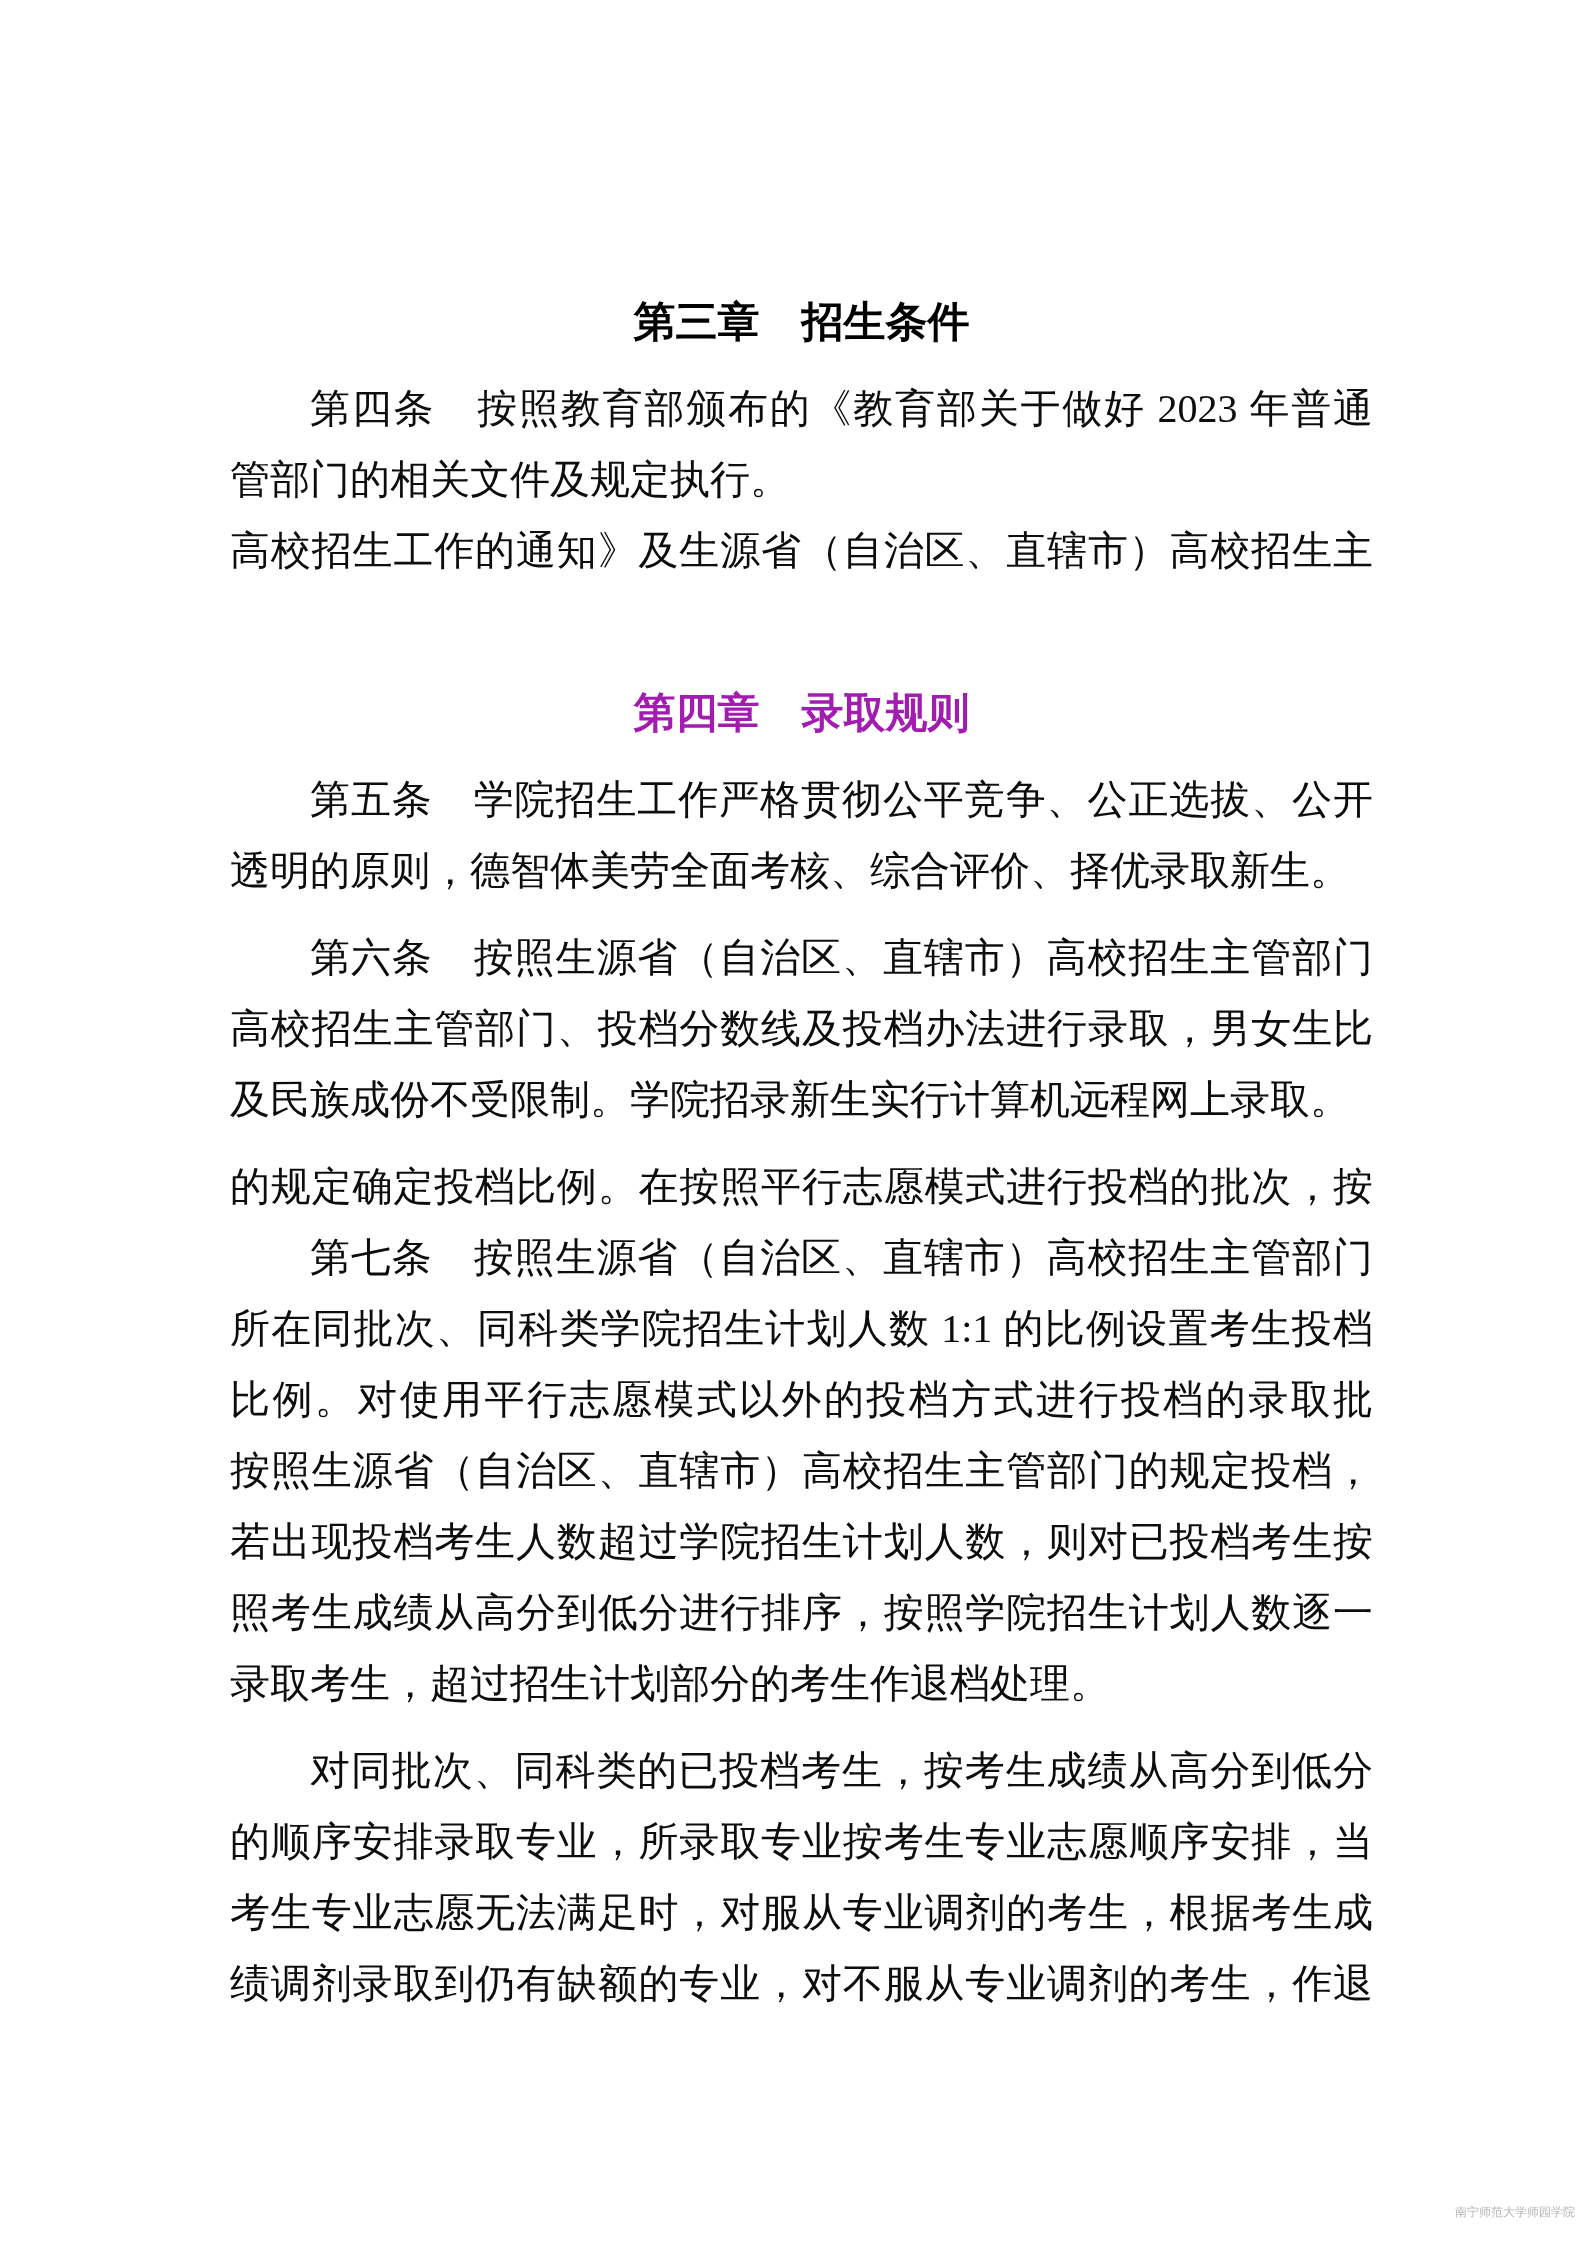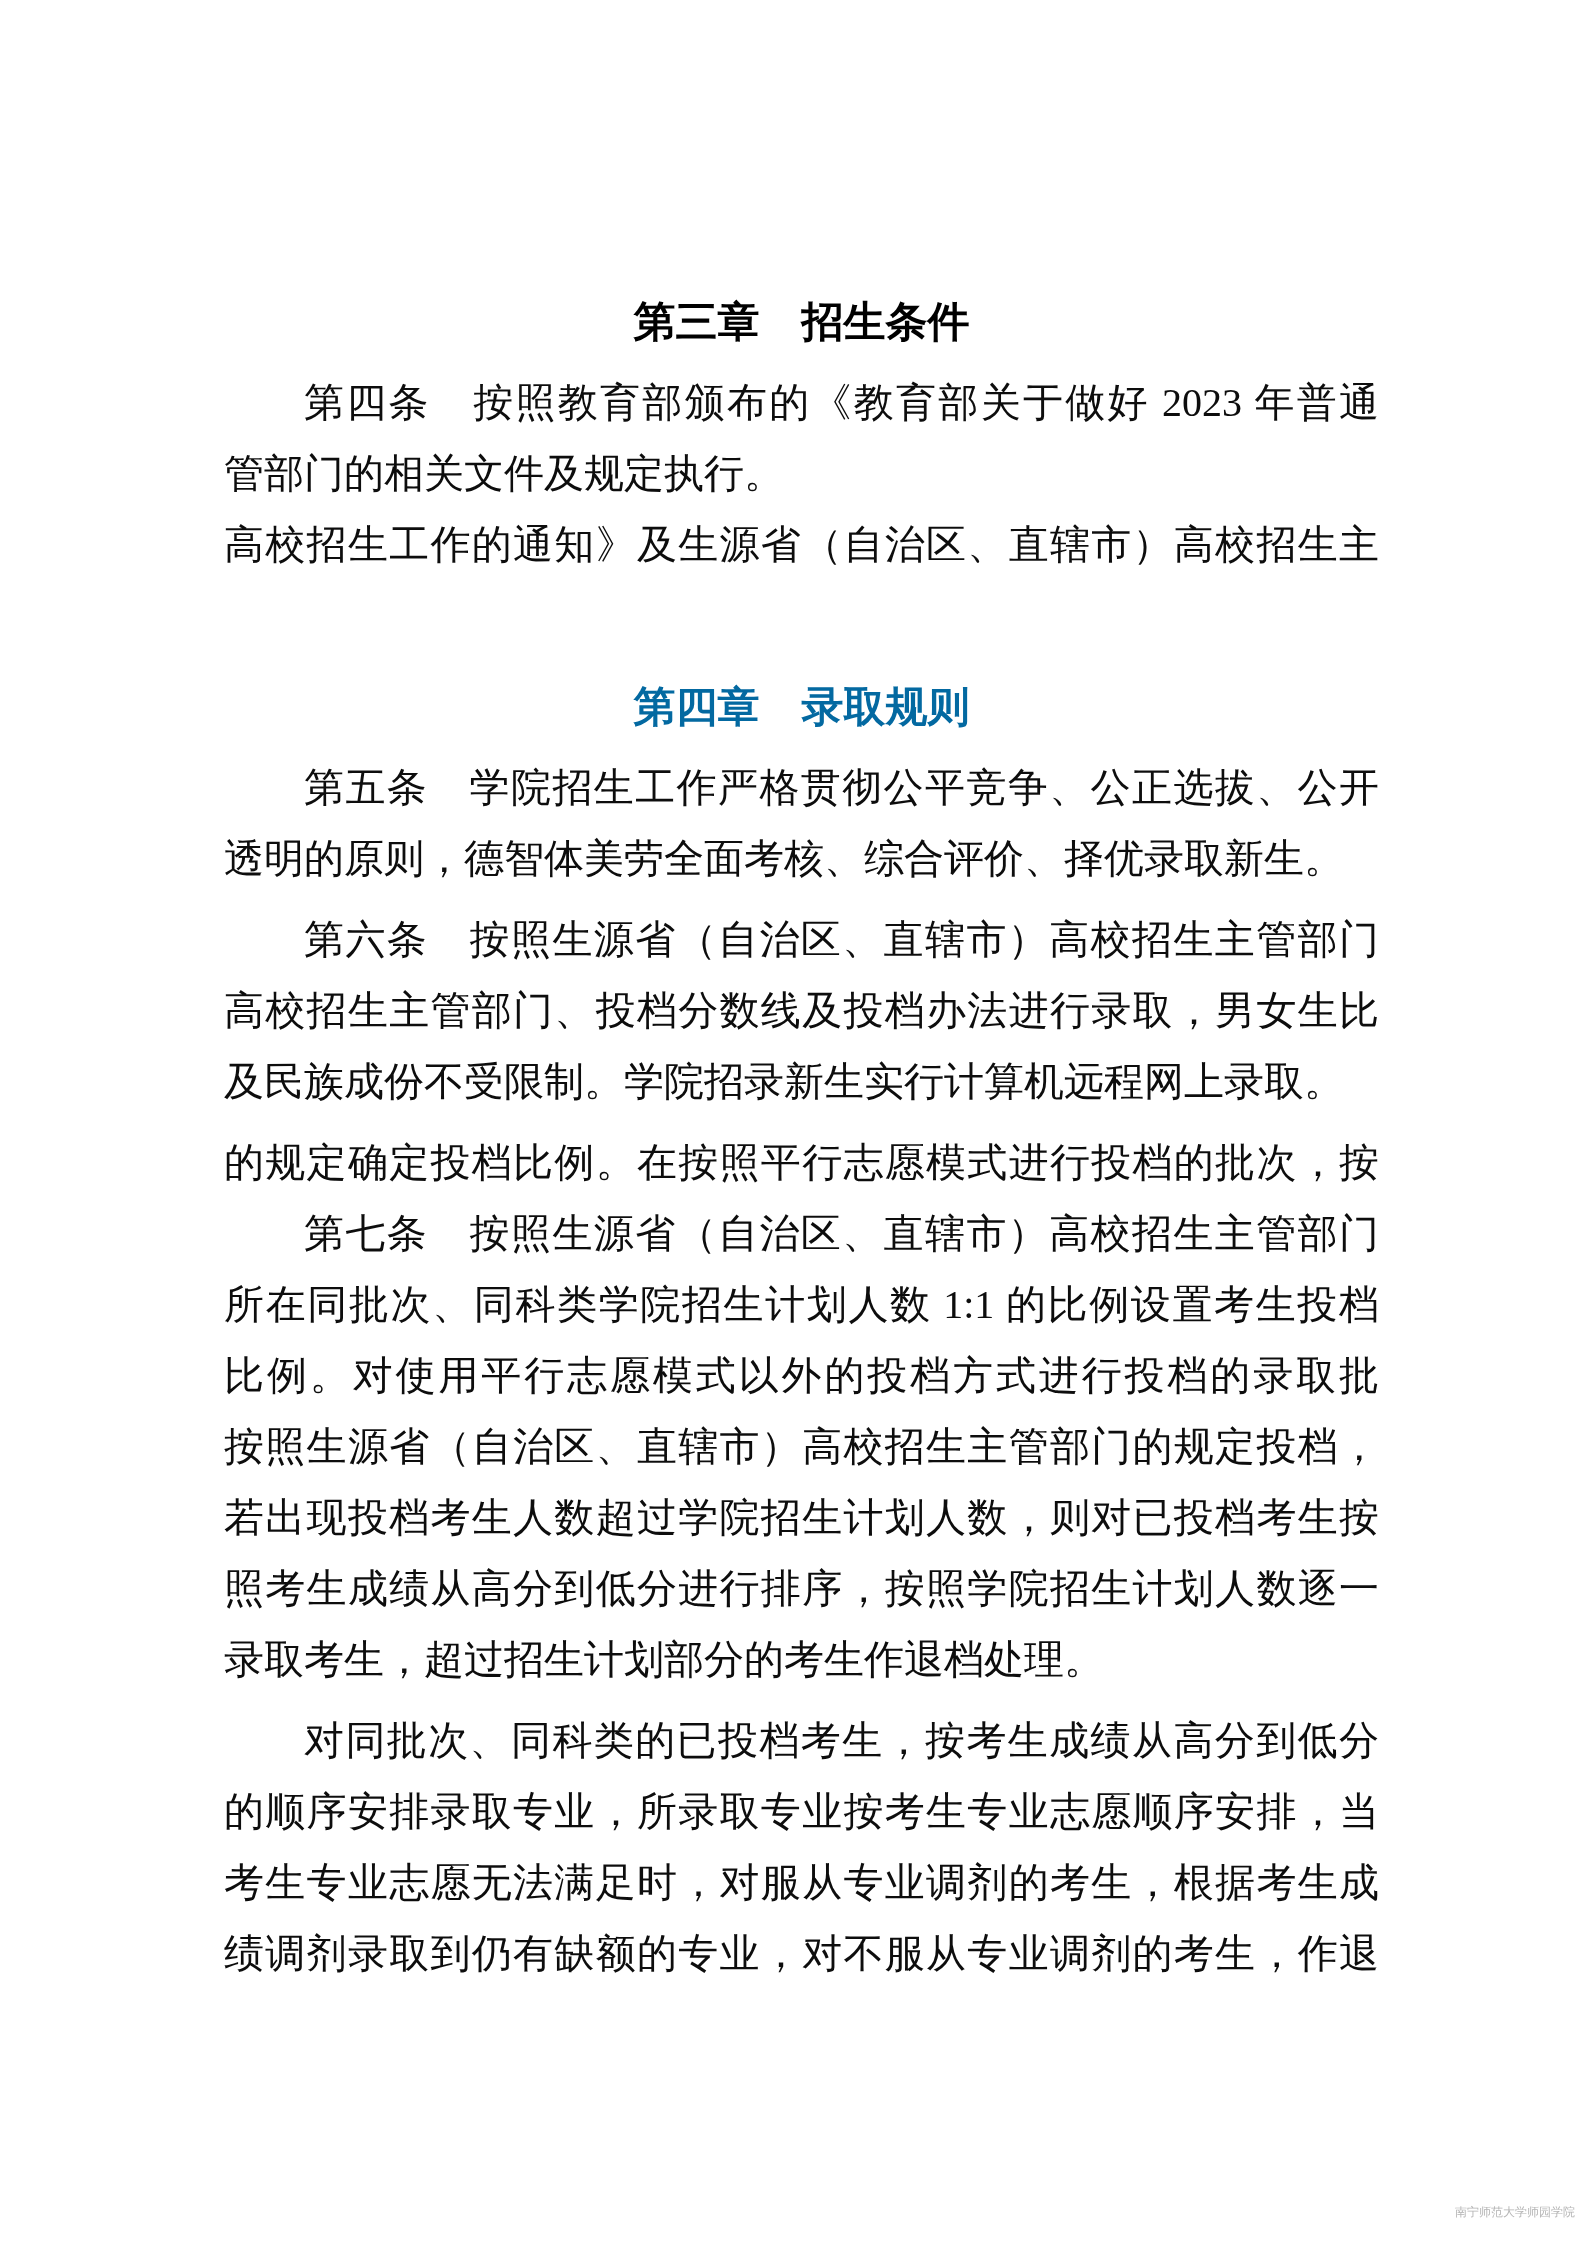--- a/index.html
+++ b/index.html
@@ -30,21 +30,21 @@
     line-height: 71px;
     height: 71px;
     text-align: center;
     margin-top: 91px;
     color: #000000;
   }
   .block-heading.first-block {
     margin-top: 0;
   }
   .paragraph {
-    margin: 10px;
+    margin: 16px;
   }
   .text-line {
     font-size: 40px;
     line-height: 71px;
     height: 71px;
     text-align: justify;
     text-align-last: justify;
     overflow: hidden;
   }
   .text-line.first-line {
@@ -66,21 +66,21 @@
 <body>
 
 <div class="page" style="background: rgb(255, 255, 255); color: rgb(13, 13, 13);">
   <div class="content">
       <div class="block-heading first-block" style="color: rgb(0, 0, 0);">第三章　招生条件</div>
       <div class="paragraph">
         <div class="text-line first-line">第四条　按照教育部颁布的《教育部关于做好 2023 年普通</div>
         <div class="text-line para-end">管部门的相关文件及规定执行。</div>
         <div class="text-line">高校招生工作的通知》及生源省（自治区、直辖市）高校招生主</div>
       </div>
-      <div class="block-heading" style="color: #0369a1;">第四章　录取规则</div>
+      <div class="block-heading" style="color: #a21caf;">第四章　录取规则</div>
       <div class="paragraph">
         <div class="text-line first-line">第五条　学院招生工作严格贯彻公平竞争、公正选拔、公开</div>
         <div class="text-line para-end">透明的原则，德智体美劳全面考核、综合评价、择优录取新生。</div>
       </div>
       <div class="paragraph">
         <div class="text-line first-line">第六条　按照生源省（自治区、直辖市）高校招生主管部门</div>
         <div class="text-line">高校招生主管部门、投档分数线及投档办法进行录取，男女生比例</div>
         <div class="text-line para-end">及民族成份不受限制。学院招录新生实行计算机远程网上录取。</div>
       </div>
       <div class="paragraph">

